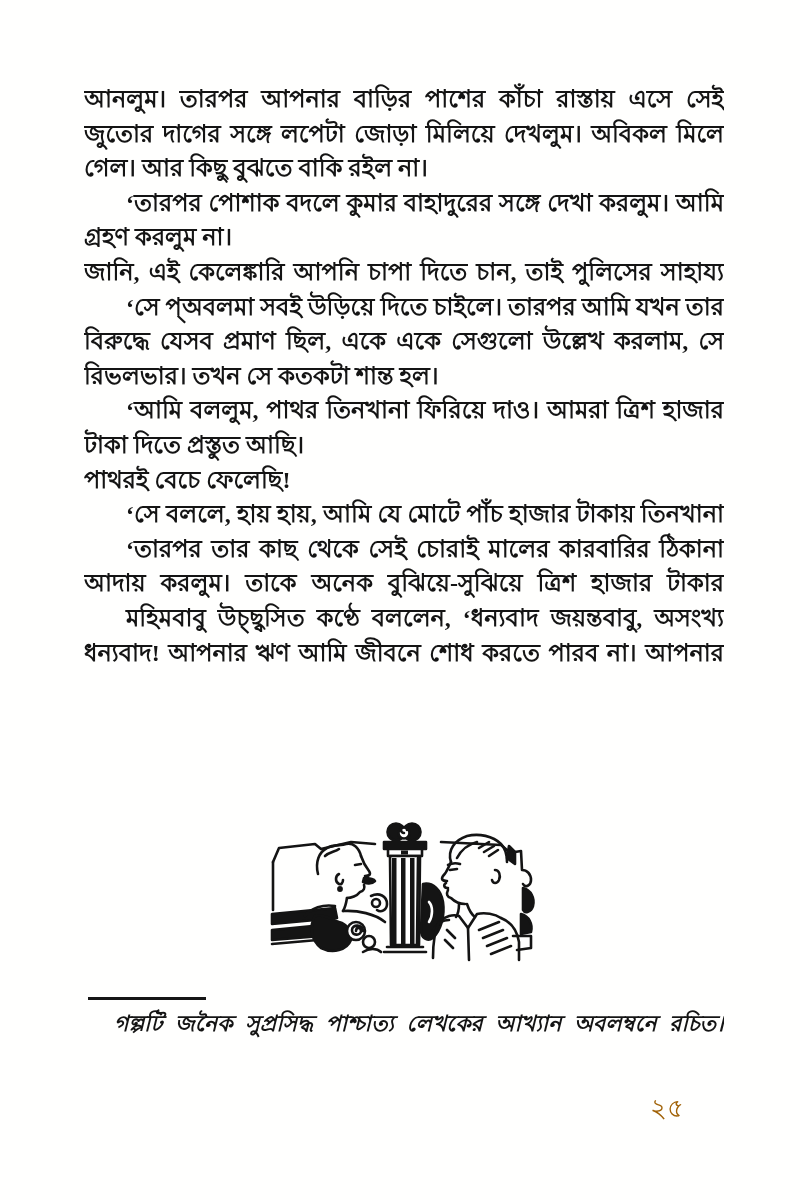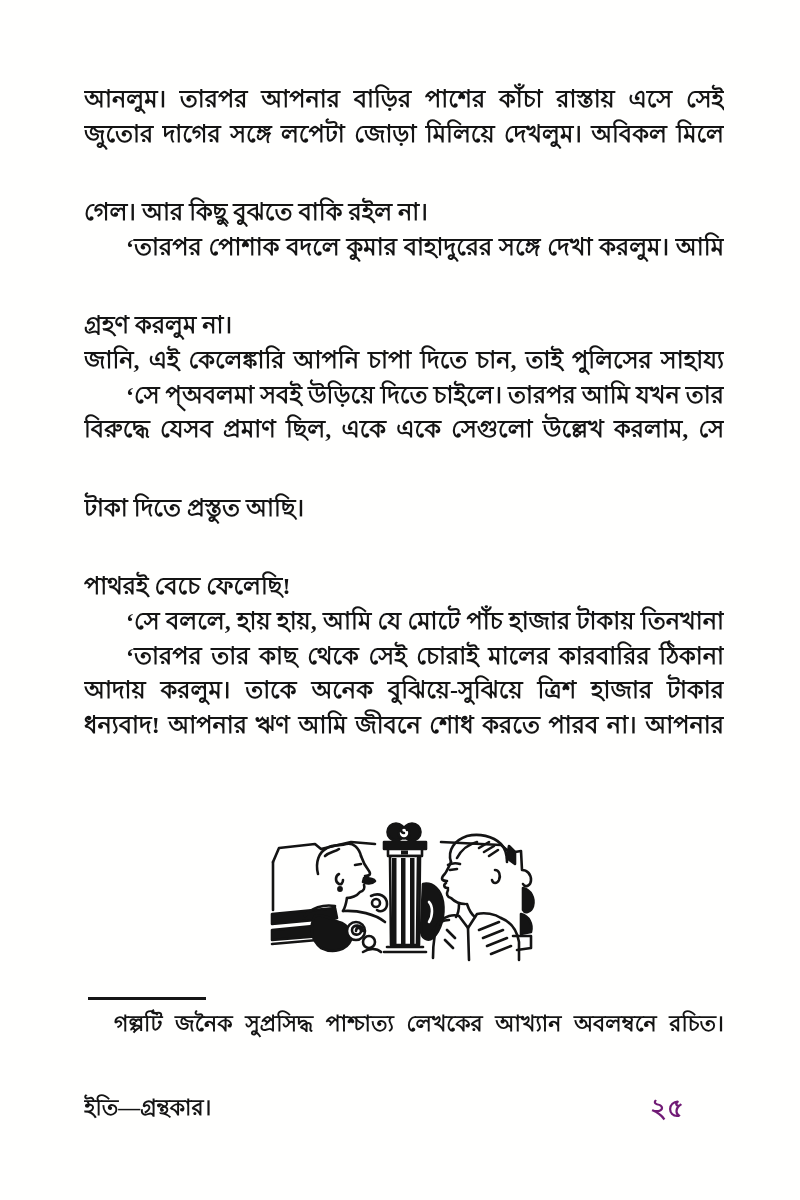--- a/index.html
+++ b/index.html
@@ -23,45 +23,45 @@
   .line {
     height: 34.6px;
     line-height: 34.6px;
     font-size: 24px;
     font-weight: 600;
     color: #141414;
     text-align: justify;
     text-align-last: justify;
     overflow: hidden;
   }
-  .line.para-end { text-align-last: left; margin-top: 44px; }
+  .line.para-end { text-align-last: left; }
   .line.indent { text-indent: 42px; }
   .footnote-rule {
     position: absolute;
     left: 88px; top: 997px;
     width: 118px; height: 3px;
     background: #161616;
   }
   .footnote {
     position: absolute;
     left: 84px; top: 1004px;
     width: 640px;
   }
   .footnote .line {
     height: 40px;
     line-height: 40px;
     font-size: 22px;
   }
-  .footnote .line.indent { text-indent: 30px; }
+  .footnote .line.indent { text-indent: 30px; font-style: italic; }
   .page-number {
     position: absolute;
     left: 650px; top: 1088px;
     font-size: 26px;
-    font-weight: 700;
-    color: #701a75;
+    font-weight: 400;
+    color: #a16207;
   }
   .illustration {
     position: absolute;
     left: 263px; top: 818px;
     width: 285px; height: 145px;
   }
 </style>
 </head>
 <body>
 
@@ -69,25 +69,28 @@
 
   <div class="main-text">
     <div class="line">আনলুম। তারপর আপনার বাড়ির পাশের কাঁচা রাস্তায় এসে সেই শৌখিন</div>
     <div class="line">জুতোর দাগের সঙ্গে লপেটা জোড়া মিলিয়ে দেখলুম। অবিকল মিলে</div>
     <div class="line para-end">গেল। আর কিছু বুঝতে বাকি রইল না।</div>
     <div class="line indent">‘তারপর পোশাক বদলে কুমার বাহাদুরের সঙ্গে দেখা করলুম। আমি</div>
     <div class="line para-end">গ্রহণ করলুম না।</div>
     <div class="line">জানি, এই কেলেঙ্কারি আপনি চাপা দিতে চান, তাই পুলিসের সাহায্য</div>
     <div class="line indent">‘সে প্অবলমা সবই উড়িয়ে দিতে চাইলে। তারপর আমি যখন তার</div>
     <div class="line">বিরুদ্ধে যেসব প্রমাণ ছিল, একে একে সেগুলো উল্লেখ করলাম, সে</div>
+    <div class="line para-end">রিভলভার। তখন সে কতকটা শান্ত হল।</div>
+    <div class="line indent">‘আমি বললুম, পাথর তিনখানা ফিরিয়ে দাও। আমরা ত্রিশ হাজার</div>
     <div class="line para-end">টাকা দিতে প্রস্তুত আছি।</div>
     <div class="line para-end">পাথরই বেচে ফেলেছি!</div>
     <div class="line indent">‘সে বললে, হায় হায়, আমি যে মোটে পাঁচ হাজার টাকায় তিনখানা</div>
     <div class="line indent">‘তারপর তার কাছ থেকে সেই চোরাই মালের কারবারির ঠিকানা</div>
     <div class="line">আদায় করলুম। তাকে অনেক বুঝিয়ে-সুঝিয়ে ত্রিশ হাজার টাকার বিনিময়ে</div>
+    <div class="line indent">মহিমবাবু উচ্ছ্বসিত কণ্ঠে বললেন, ‘ধন্যবাদ জয়ন্তবাবু, অসংখ্য</div>
     <div class="line">ধন্যবাদ! আপনার ঋণ আমি জীবনে শোধ করতে পারব না। আপনার</div>
   </div>
 
   <svg class="illustration" viewBox="0 0 285 145" xmlns="http://www.w3.org/2000/svg">
     <g stroke="#141414" stroke-width="2.6" fill="none" stroke-linecap="round" stroke-linejoin="round">
 
       <path d="M10,44 L16,30 L52,26 L58,31 L88,24 L112,26"></path>
       <path d="M10,44 L10,92"></path>
       <path d="M178,24 L238,27 L244,32"></path>
 
@@ -162,18 +165,17 @@
       <path d="M258,96 C266,98 270,106 268,114 L258,116 Z" fill="#141414"></path>
       <path d="M250,118 L268,118 L268,130 L254,132"></path>
       <path d="M246,28 L252,34 L252,46 L244,40 Z" fill="#141414"></path>
     </g>
   </svg>
 
   <div class="footnote-rule"></div>
 
   <div class="footnote">
     <div class="line indent">গল্পটি জনৈক সুপ্রসিদ্ধ পাশ্চাত্য লেখকের আখ্যান অবলম্বনে রচিত।</div>
-    <div class="line para-end">ইতি—গ্রন্থকার।</div>
   </div>
 
   <div class="page-number">২৫</div>
 
 </div>
 
 </body></html>

